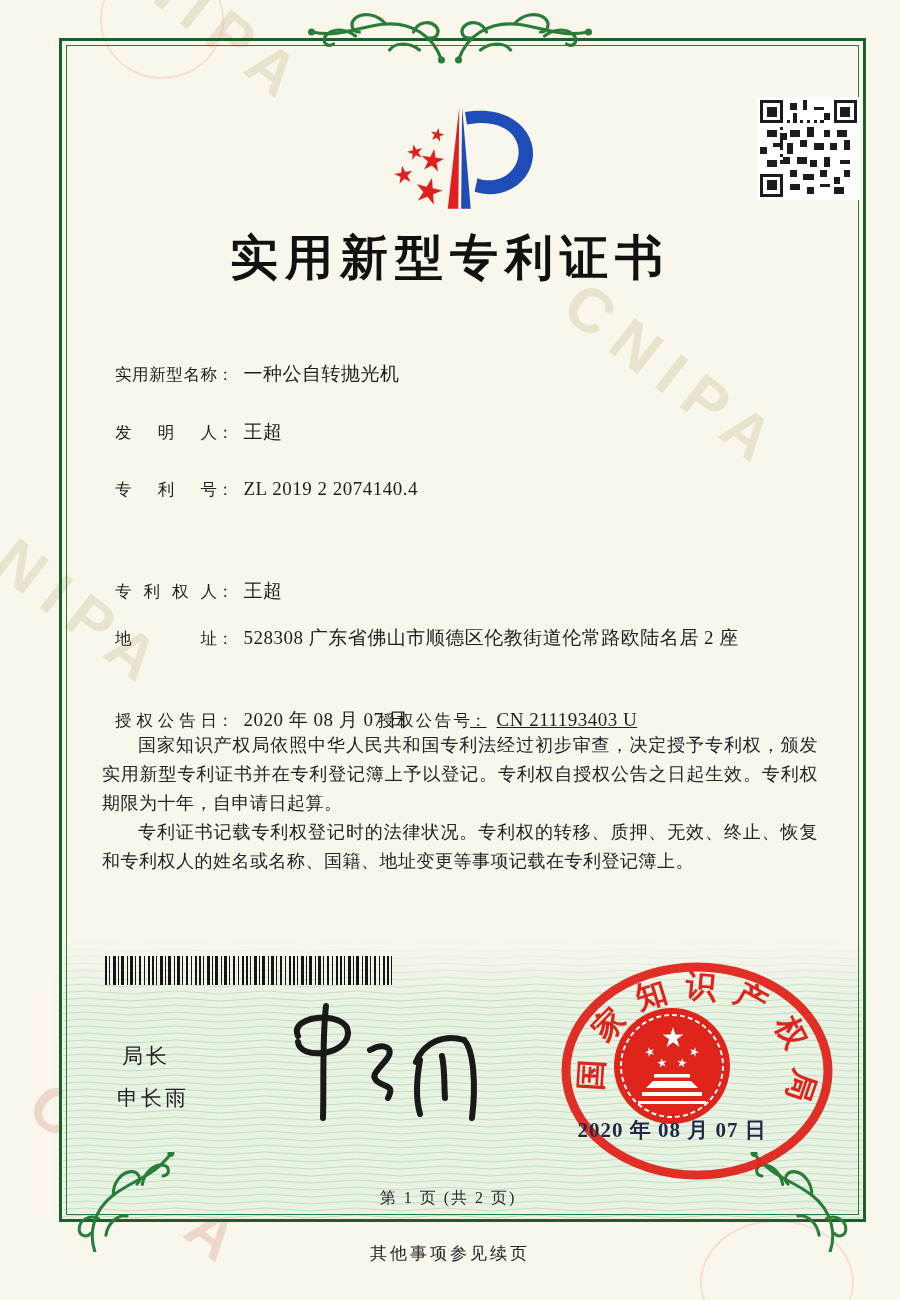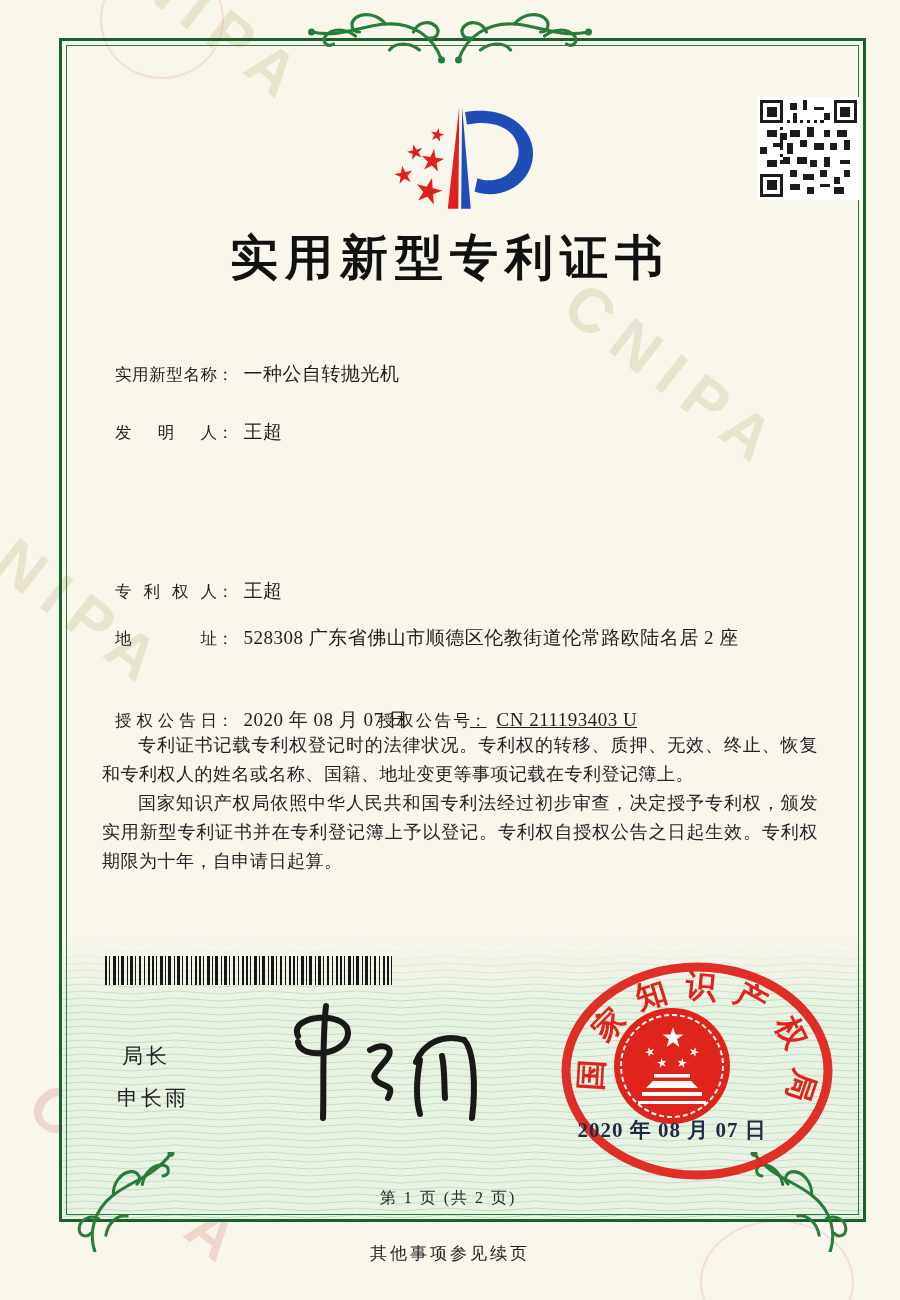--- a/index.html
+++ b/index.html
@@ -205,36 +205,39 @@
   </svg>
 
   <h1 class="title">实用新型专利证书</h1>
 
   <div class="field-row" style="top:348px">
     <span class="flabel">实用新型名称</span><span class="fcolon">：</span><span class="fvalue">一种公自转抛光机</span>
   </div>
   <div class="field-row" style="top:406px">
     <span class="flabel">发明人</span><span class="fcolon">：</span><span class="fvalue">王超</span>
   </div>
+  <div class="field-row" style="top:463px">
+    <span class="flabel">专利号</span><span class="fcolon">：</span><span class="fvalue">ZL 2019 2 2074140.4</span>
+  </div>
   <div class="field-row" style="top:565px">
     <span class="flabel">专利权人</span><span class="fcolon">：</span><span class="fvalue">王超</span>
   </div>
   <div class="field-row" style="top:612px">
     <span class="flabel">地址</span><span class="fcolon">：</span><span class="fvalue">528308 广东省佛山市顺德区伦教街道伦常路欧陆名居 2 座</span>
   </div>
   <div class="field-row" style="top:694px">
     <span class="flabel">授权公告日</span><span class="fcolon">：</span><span class="fvalue">2020 年 08 月 07 日</span>
     <span class="grant-field">
       <span class="flabel flabel-sm">授权公告号</span><span class="fcolon">：</span><span class="fvalue">CN 211193403 U</span>
     </span>
   </div>
 
   <div class="paras">
+    <p>国家知识产权局依照中华人民共和国专利法经过初步审查，决定授予专利权，颁发实用新型专利证书并在专利登记簿上予以登记。专利权自授权公告之日起生效。专利权期限为十年，自申请日起算。</p>
     <p>专利证书记载专利权登记时的法律状况。专利权的转移、质押、无效、终止、恢复和专利权人的姓名或名称、国籍、地址变更等事项记载在专利登记簿上。</p>
-    <p>国家知识产权局依照中华人民共和国专利法经过初步审查，决定授予专利权，颁发实用新型专利证书并在专利登记簿上予以登记。专利权自授权公告之日起生效。专利权期限为十年，自申请日起算。</p>
   </div>
 
   <div class="barcode"></div>
 
   <div class="director-title">局长</div>
   <div class="director-name">申长雨</div>
 
   <svg class="signature" width="235" height="122" viewBox="0 0 235 122">
     <g fill="none" stroke="#191919" stroke-width="6" stroke-linecap="round">
       <path d="M68,6 C64,40 66,85 65,118"></path>

